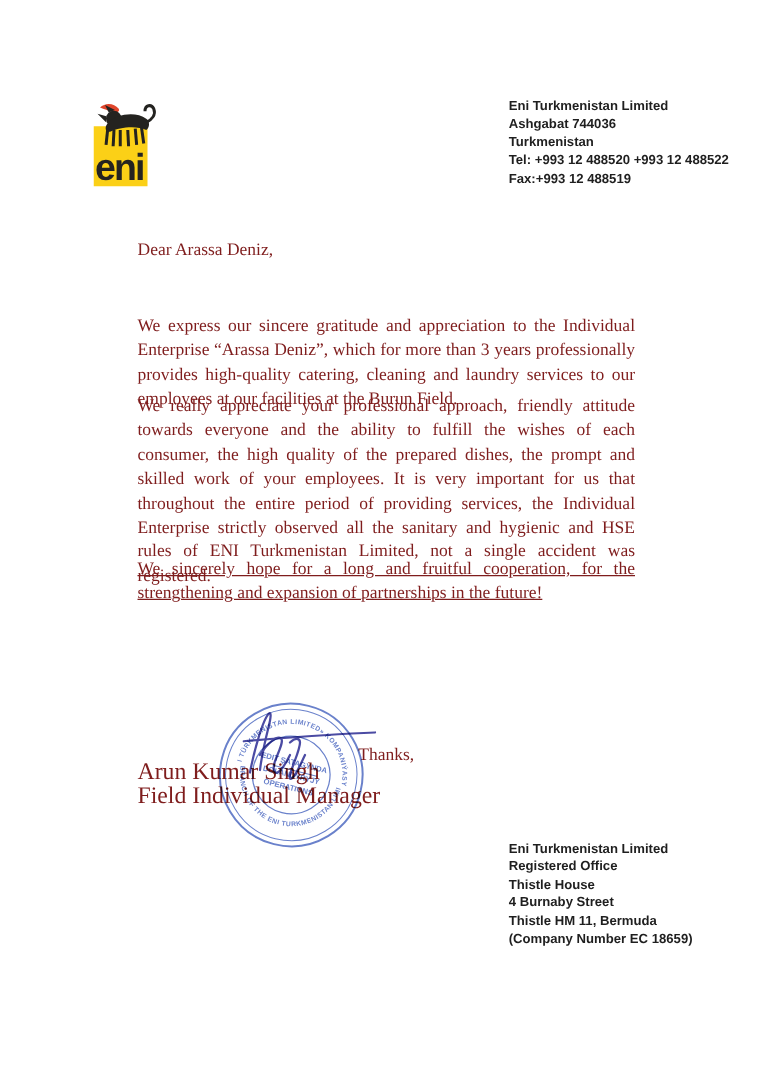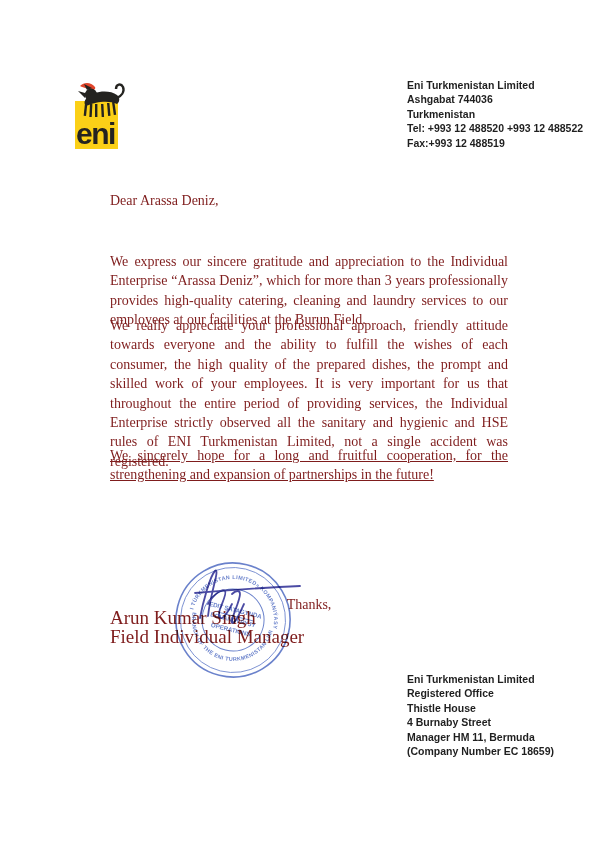--- a/index.html
+++ b/index.html
@@ -117,17 +117,17 @@
         <path d="M -16,-4 L 20,-4" stroke="#5570c4" stroke-width="0.8"></path>
       </g>
     </g>
   </svg>
 
   <div class="footer">
     <div>Eni Turkmenistan Limited</div>
     <div>Registered Office</div>
     <div>Thistle House</div>
     <div>4 Burnaby Street</div>
-    <div>Manager HM 11, Bermuda</div>
+    <div>Thistle HM 11, Bermuda</div>
     <div>(Company Number EC 18659)</div>
   </div>
 
 </div>
 
 </body></html>

